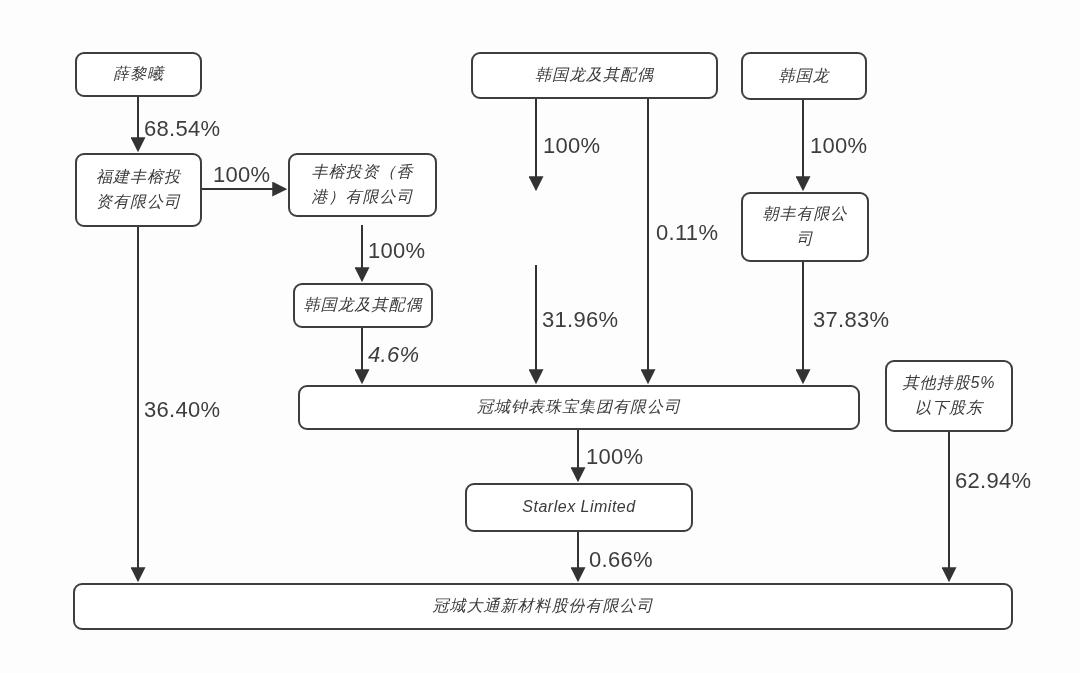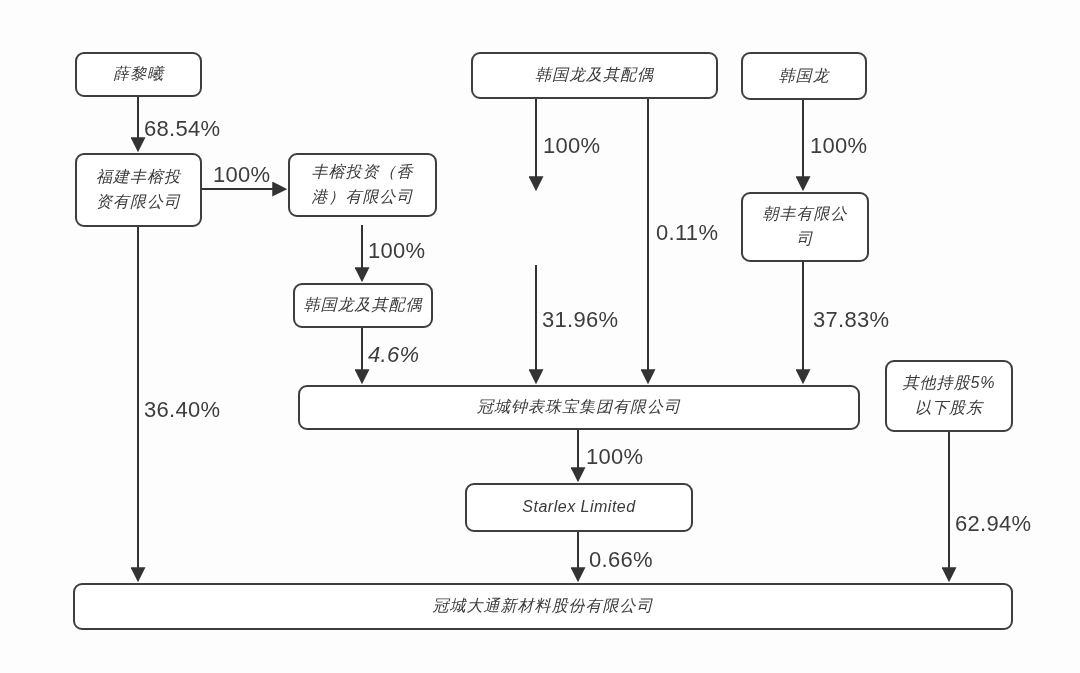--- a/index.html
+++ b/index.html
@@ -121,15 +121,15 @@
   <div class="edge-label" style="left:368px; top:238px;">100%</div>
   <div class="edge-label" style="left:368px; top:342px;font-style:italic;">4.6%</div>
   <div class="edge-label" style="left:543px; top:133px;">100%</div>
   <div class="edge-label" style="left:542px; top:307px;">31.96%</div>
   <div class="edge-label" style="left:656px; top:220px;">0.11%</div>
   <div class="edge-label" style="left:810px; top:133px;">100%</div>
   <div class="edge-label" style="left:813px; top:307px;text-align:right;">37.83%</div>
   <div class="edge-label" style="left:586px; top:444px;">100%</div>
   <div class="edge-label" style="left:589px; top:547px;">0.66%</div>
   <div class="edge-label" style="left:144px; top:397px;">36.40%</div>
-  <div class="edge-label" style="left:955px; top:511px;text-align:center;">62.94%</div>
+  <div class="edge-label" style="left:955px; top:468px;text-align:center;">62.94%</div>
 
 </div>
 
 </body></html>

